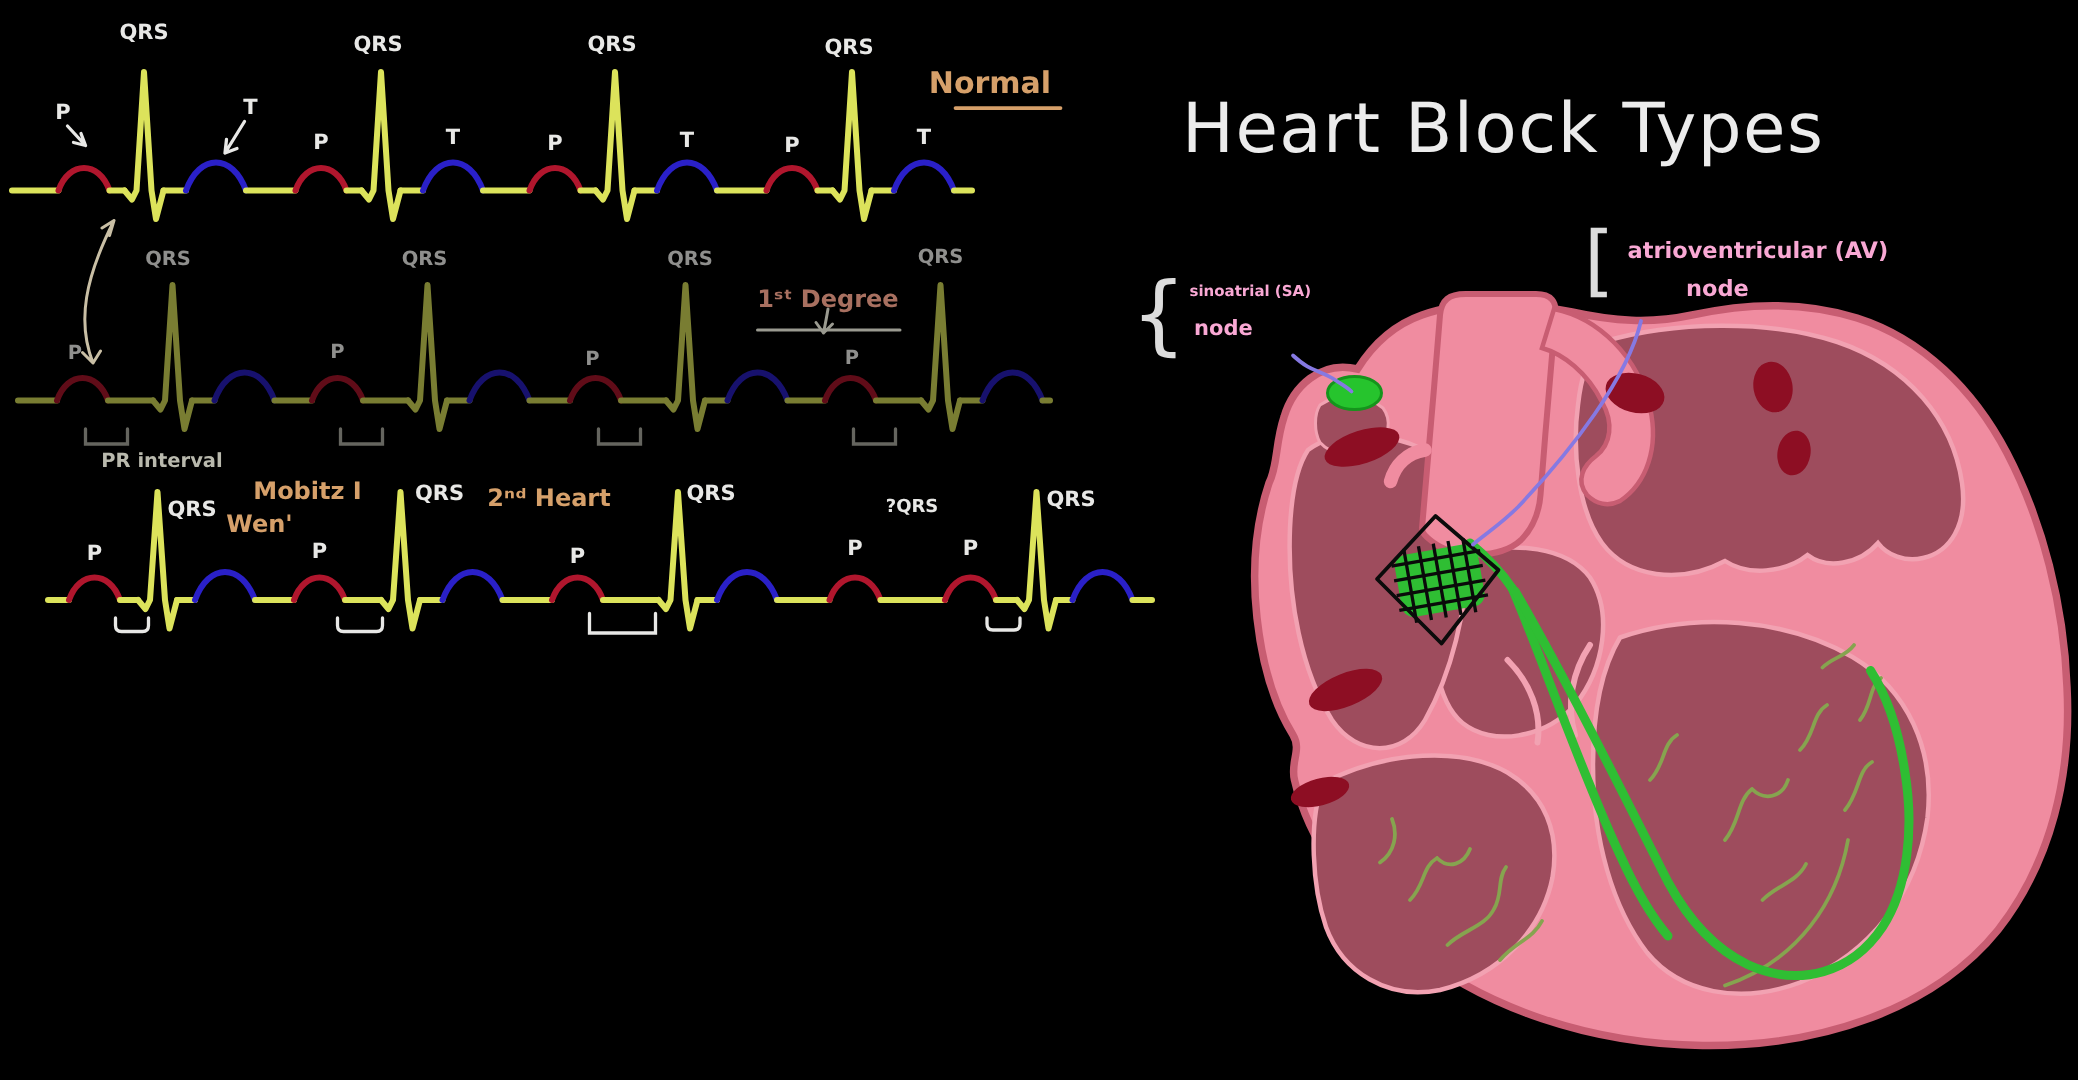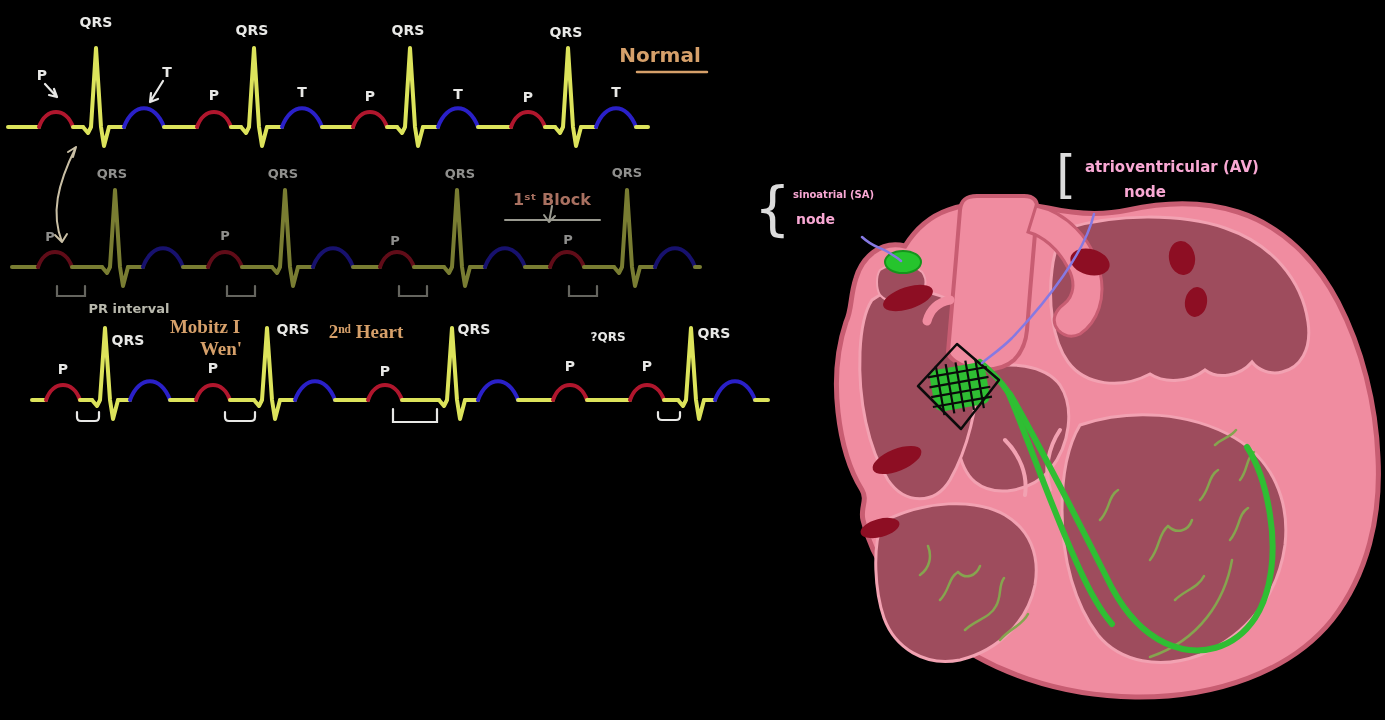--- a/index.html
+++ b/index.html
@@ -5,21 +5,21 @@
   html,body{margin:0;padding:0;background:#000;}
   #stage{position:relative;width:1385px;height:720px;background:#000;overflow:hidden;
          font-family:"DejaVu Sans",sans-serif;}
   #scene{position:absolute;left:0;top:0;}
   #label-layer{position:absolute;left:0;top:0;width:1385px;height:720px;pointer-events:none;}
   .lbl{position:absolute;transform:translate(-50%,-50%);font-weight:bold;white-space:nowrap;
        font-family:"DejaVu Sans",sans-serif;}
   .w{color:#e8e8e6;font-size:14px;}
   .qbig{color:#e8e8e6;font-size:12px;}
   .wd{color:#8f8f8d;font-size:13px;}
-  .tan{color:#d6a06a;font-size:19px;font-family:Liberation Serif, serif;}
+  .tan{color:#d6a06a;font-size:16px;}
   .tanBig{color:#d6a06a;font-size:20px;}
   .tand{color:#a87060;font-size:16px;}
   .pr{color:#b9b9ad;font-size:13px;}
   .title{position:absolute;left:788px;top:58px;width:500px;color:#ececec;font-size:46px;
          letter-spacing:1px;font-family:"DejaVu Sans",sans-serif;}
   .purple{position:absolute;color:#f9a8d4;font-weight:bold;font-family:"DejaVu Sans",sans-serif;}
   .sa1{left:793px;top:189px;font-size:10px;}
   .sa2{left:796px;top:211px;font-size:14px;}
   .av1{left:1085px;top:158px;font-size:15px;}
   .av2{left:1124px;top:183px;font-size:15px;}
@@ -227,20 +227,21 @@
       </g>
       <path d="M 637 72 L 707 72" stroke="#d6a06a" stroke-width="2.5" fill="none" stroke-linecap="round" stroke-linejoin="round"></path>
       <path d="M 505 220 L 600 220" stroke="#9a9a90" stroke-width="2" fill="none" stroke-linecap="round" stroke-linejoin="round"></path>
       <path d="M 552 206 C 551 212 550 217 549 222 M 549 222 L 544 215 M 549 222 L 555 216" stroke="#9a9a90" stroke-width="2" fill="none" stroke-linecap="round" stroke-linejoin="round"></path>
       <path d="M 45 84 L 57 97 M 57 97 L 49 95 M 57 97 L 54 89" stroke="#e8e8e6" stroke-width="2.2" fill="none" stroke-linecap="round" stroke-linejoin="round"></path>
       <path d="M 163 81 L 150 102 M 150 102 L 151 93 M 150 102 L 158 99" stroke="#e8e8e6" stroke-width="2.2" fill="none" stroke-linecap="round" stroke-linejoin="round"></path>
       <path d="M 76 147 C 57 185 51 214 62 242 M 76 147 L 68 152 M 76 147 L 73 157 M 62 242 L 55 235 M 62 242 L 67 234" stroke="#c9bfa5" stroke-width="2" fill="none" stroke-linecap="round" stroke-linejoin="round"></path>
     </svg>
 
   <div id="label-layer">
+    <div class="title">Heart Block Types</div>
     <div class="brace braceL">{</div>
     <div class="purple sa1">sinoatrial (SA)</div>
     <div class="purple sa2">node</div>
     <div class="brace brackL">[</div>
     <div class="purple av1">atrioventricular (AV)</div>
     <div class="purple av2">node</div>
   <div class="lbl w" style="left: 96px; top: 22px;">QRS</div>
       <div class="lbl w" style="left: 252px; top: 30px;">QRS</div>
       <div class="lbl w" style="left: 408px; top: 30px;">QRS</div>
       <div class="lbl w" style="left: 566px; top: 32px;">QRS</div>
@@ -254,29 +255,29 @@
       <div class="lbl w" style="left: 616px; top: 92px;">T</div>
       <div class="lbl tanBig" style="left: 660px; top: 55px;">Normal</div>
       <div class="lbl wd" style="left: 112px; top: 173px;">QRS</div>
       <div class="lbl wd" style="left: 283px; top: 173px;">QRS</div>
       <div class="lbl wd" style="left: 460px; top: 173px;">QRS</div>
       <div class="lbl wd" style="left: 627px; top: 172px;">QRS</div>
       <div class="lbl wd" style="left: 50px; top: 236px;">P</div>
       <div class="lbl wd" style="left: 225px; top: 235px;">P</div>
       <div class="lbl wd" style="left: 395px; top: 240px;">P</div>
       <div class="lbl wd" style="left: 568px; top: 239px;">P</div>
-      <div class="lbl tand" style="left: 552px; top: 199px;">1ˢᵗ Block</div>
-      <div class="lbl pr" style="left: 129px; top: 308px;">PR interval</div>
+      <div class="lbl tand" style="left: 552px; top: 199px;">1ˢᵗ Degree</div>
+      <div class="lbl pr" style="left: 108px; top: 308px;">PR interval</div>
       <div class="lbl w" style="left: 128px; top: 340px;">QRS</div>
       <div class="lbl w" style="left: 293px; top: 329px;">QRS</div>
       <div class="lbl w" style="left: 474px; top: 329px;">QRS</div>
       <div class="lbl w" style="left: 714px; top: 333px;">QRS</div>
       <div class="lbl w" style="left: 63px; top: 369px;">P</div>
       <div class="lbl w" style="left: 213px; top: 368px;">P</div>
       <div class="lbl w" style="left: 385px; top: 371px;">P</div>
       <div class="lbl w" style="left: 570px; top: 366px;">P</div>
       <div class="lbl w" style="left: 647px; top: 366px;">P</div>
       <div class="lbl qbig" style="left: 608px; top: 337px;">?QRS</div>
       <div class="lbl tan" style="left: 205px; top: 327px;">Mobitz I</div>
-      <div class="lbl tan" style="left: 173px; top: 349px; margin-left: 48px;">Wen'</div>
+      <div class="lbl tan" style="left: 173px; top: 349px;">Wen'</div>
       <div class="lbl tan" style="left: 366px; top: 332px;">2ⁿᵈ Heart</div>
     </div>
 </div>
 
 </body></html>

